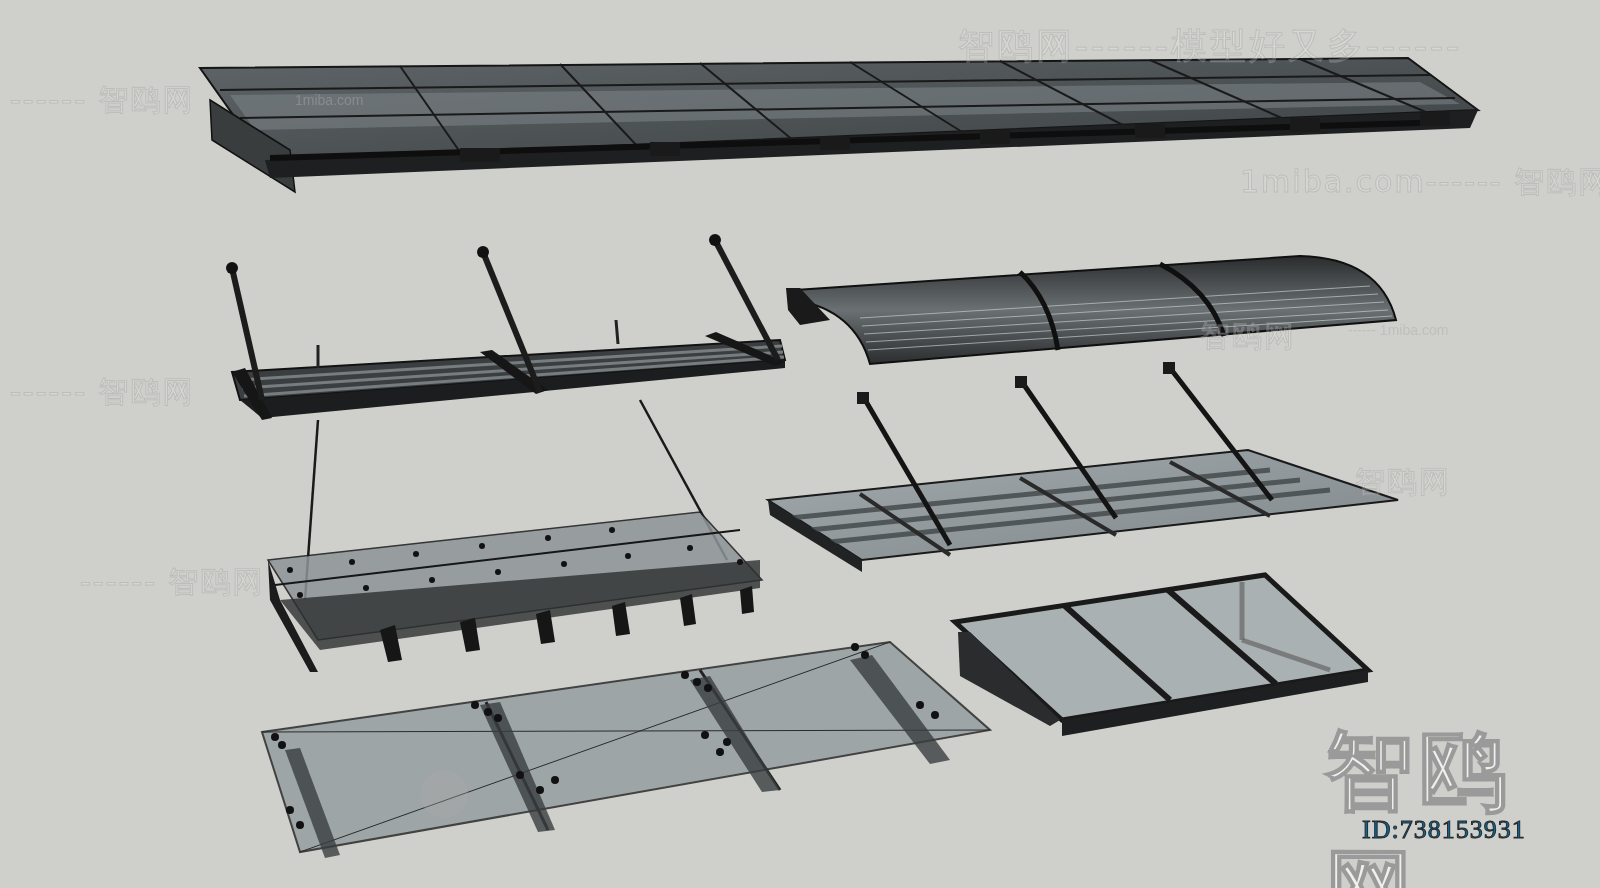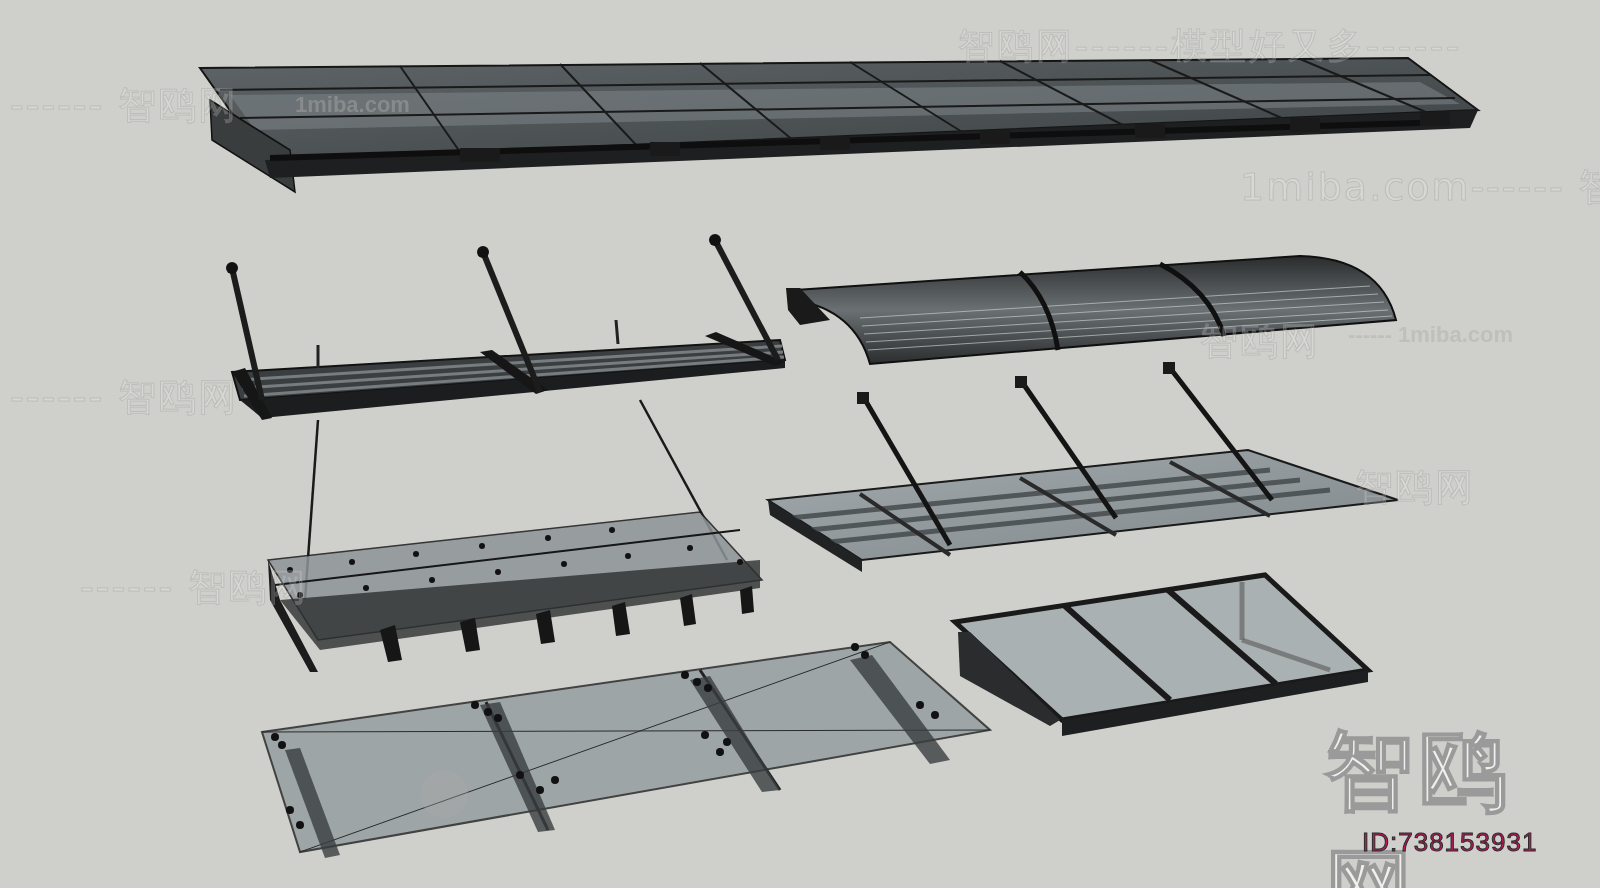--- a/index.html
+++ b/index.html
@@ -10,40 +10,39 @@
     position: relative;
   }
   .stage { position: absolute; left: 0; top: 0; width: 1600px; height: 682px; }
   .wm {
     position: absolute; white-space: nowrap;
     color: rgba(255,255,255,0.18);
     -webkit-text-stroke: 1px rgba(150,150,150,0.35);
     font-family: "DejaVu Sans", sans-serif;
     pointer-events: none;
   }
-  .wm-small { font-size: 38px; letter-spacing: 2px; }
+  .wm-small { font-size: 30px; letter-spacing: 2px; }
   .wm-mid { font-size: 36px; letter-spacing: 3px; }
   .wm-big {
     position: absolute; left: 1325px; top: 712px;
     font-size: 88px; font-weight: bold; letter-spacing: 6px;
     color: rgba(245,245,245,0.85);
     -webkit-text-stroke: 1.5px #9a9a9a;
   }
   .wm-id {
     position: absolute; left: 1362px; top: 815px;
-    font-family: Liberation Sans, sans-serif;
+    font-family: Liberation Serif, serif;
     font-size: 26px; letter-spacing: 1px;
-    color: #be185d;
-    margin-top: 12px;
+    color: #0369a1;
     -webkit-text-stroke: 1px #2a2a2a;
   }
   .wm-url {
     position: absolute; white-space: nowrap;
     font-family: "Liberation Sans", sans-serif;
-    font-size: 22px; font-weight: bold;
+    font-size: 14px; font-weight: normal;
     color: rgba(170,170,170,0.45);
   }
 </style>
 </head>
 <body>
 
 <div class="stage">
   <svg width="1600" height="888" viewBox="0 0 1600 888" xmlns="http://www.w3.org/2000/svg">
     <defs>
       <linearGradient id="glassG" x1="0" y1="0" x2="1" y2="1">

